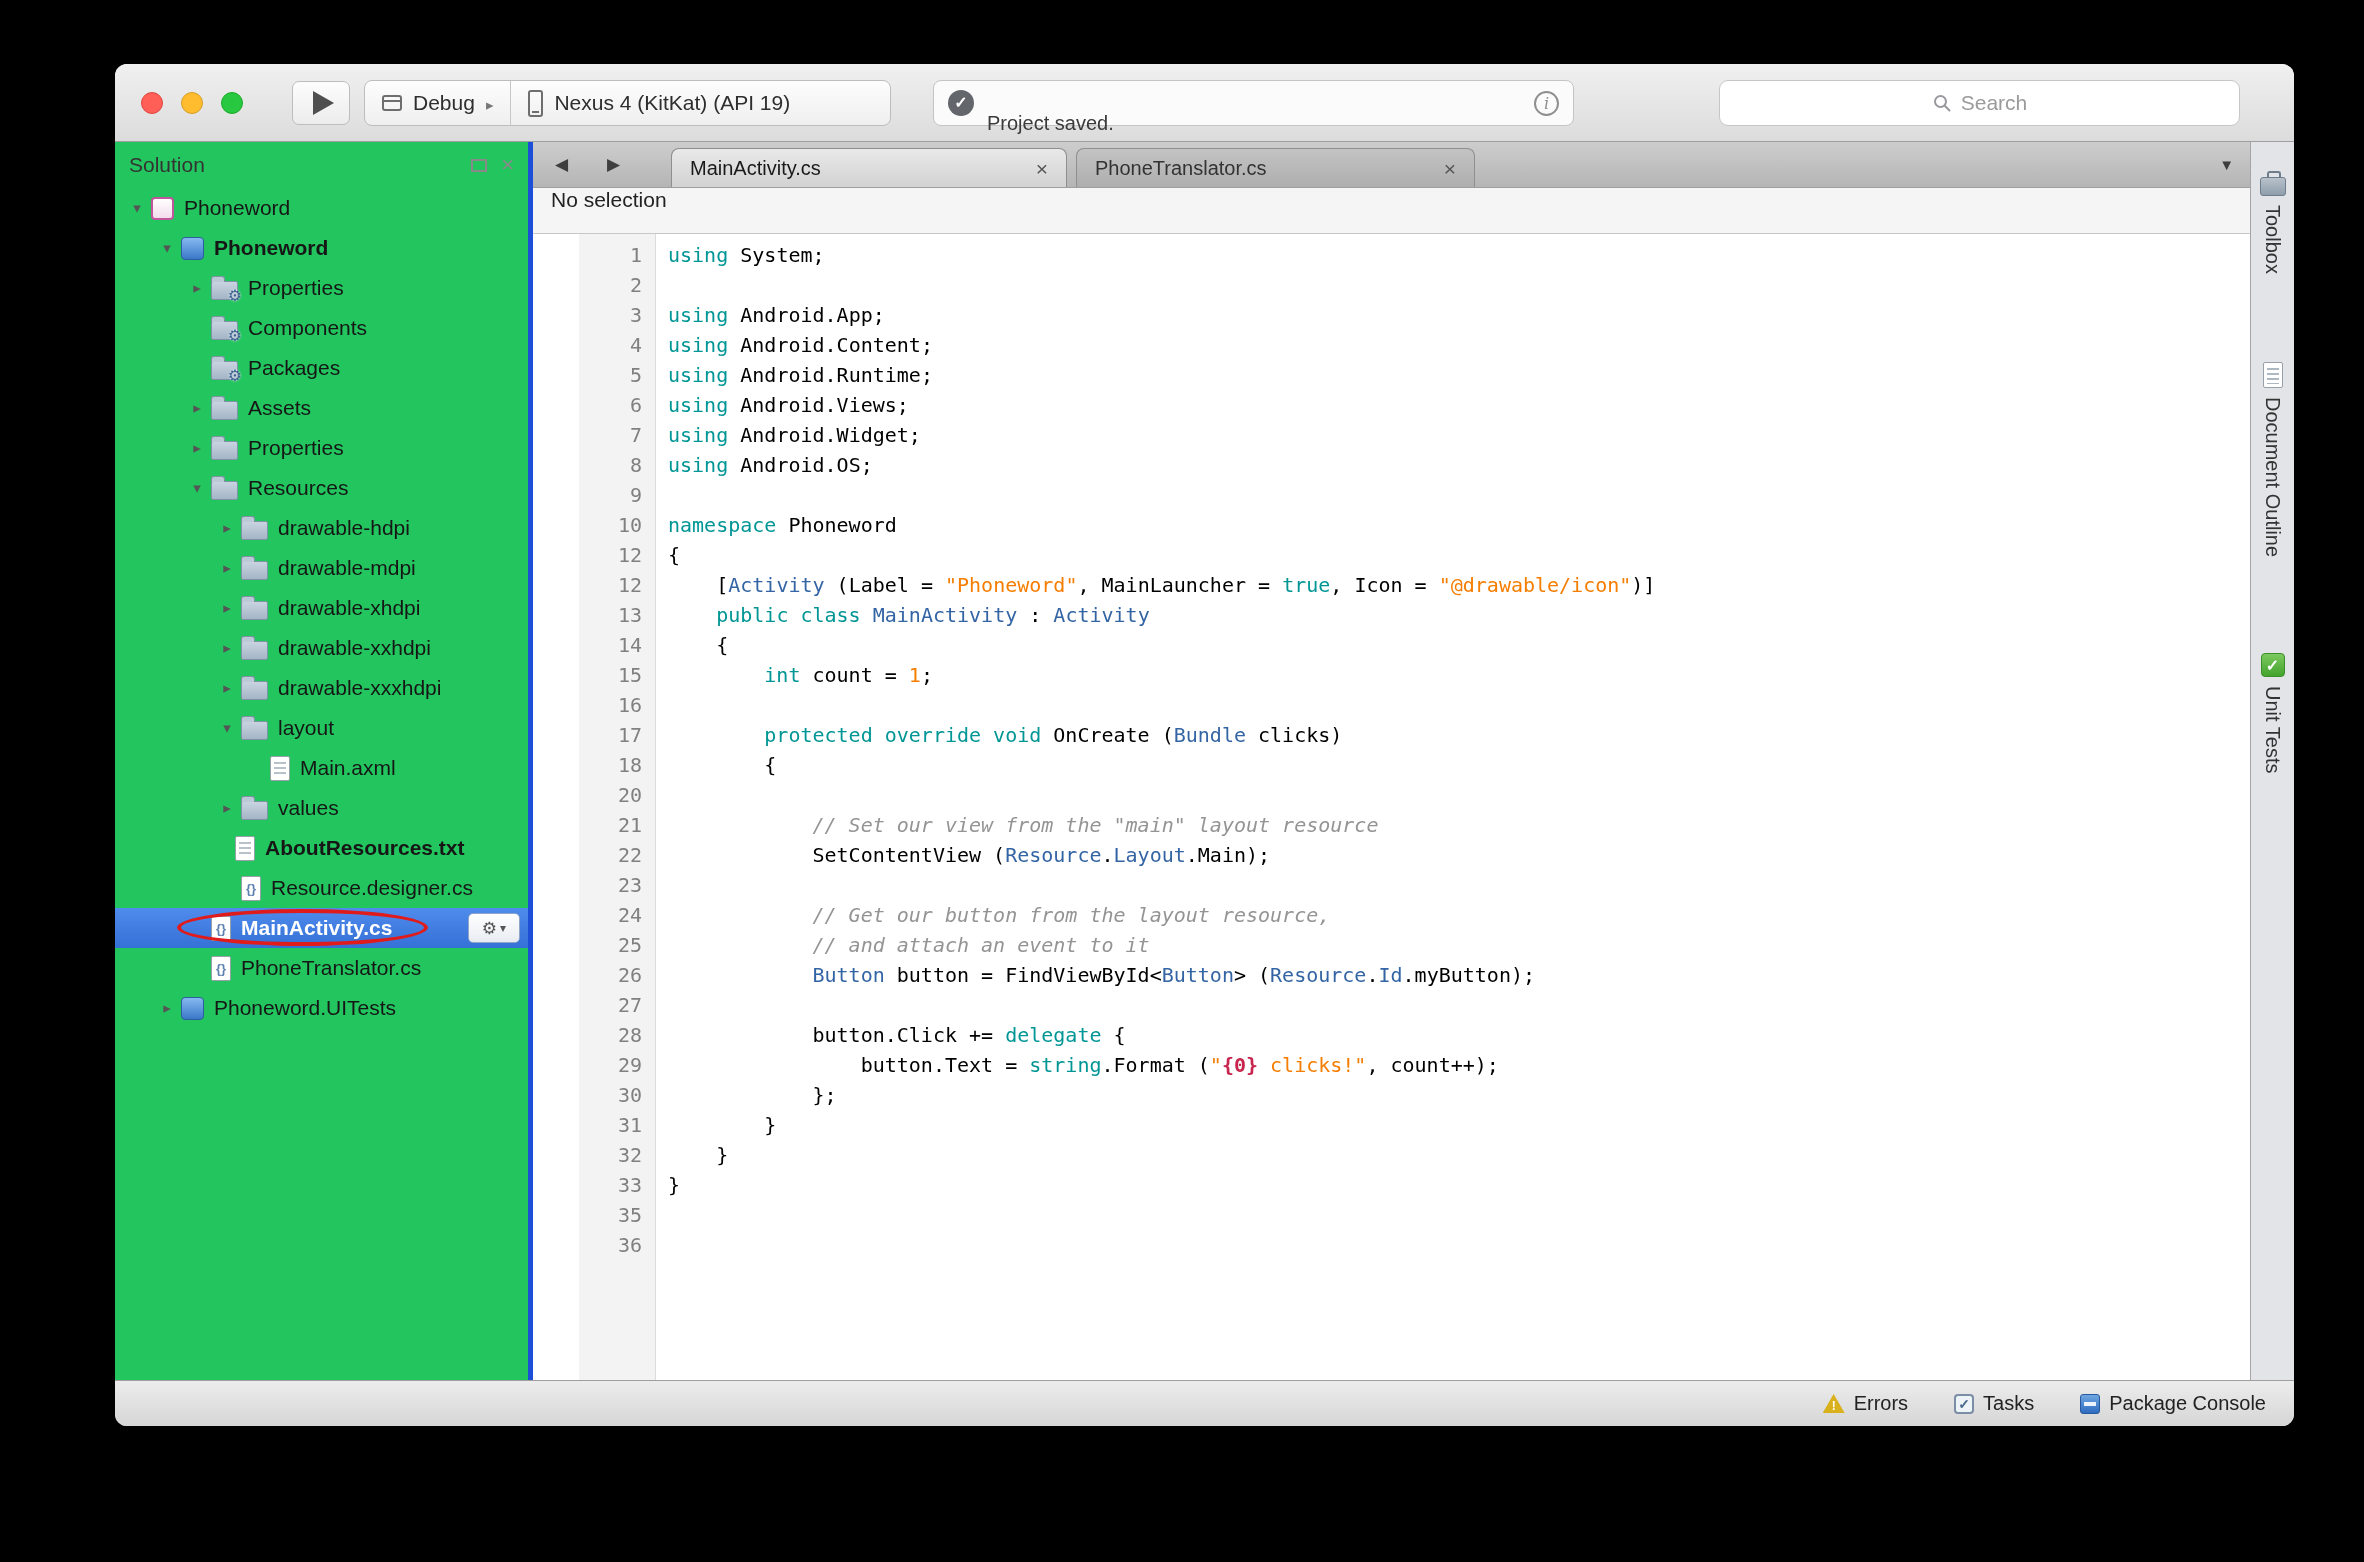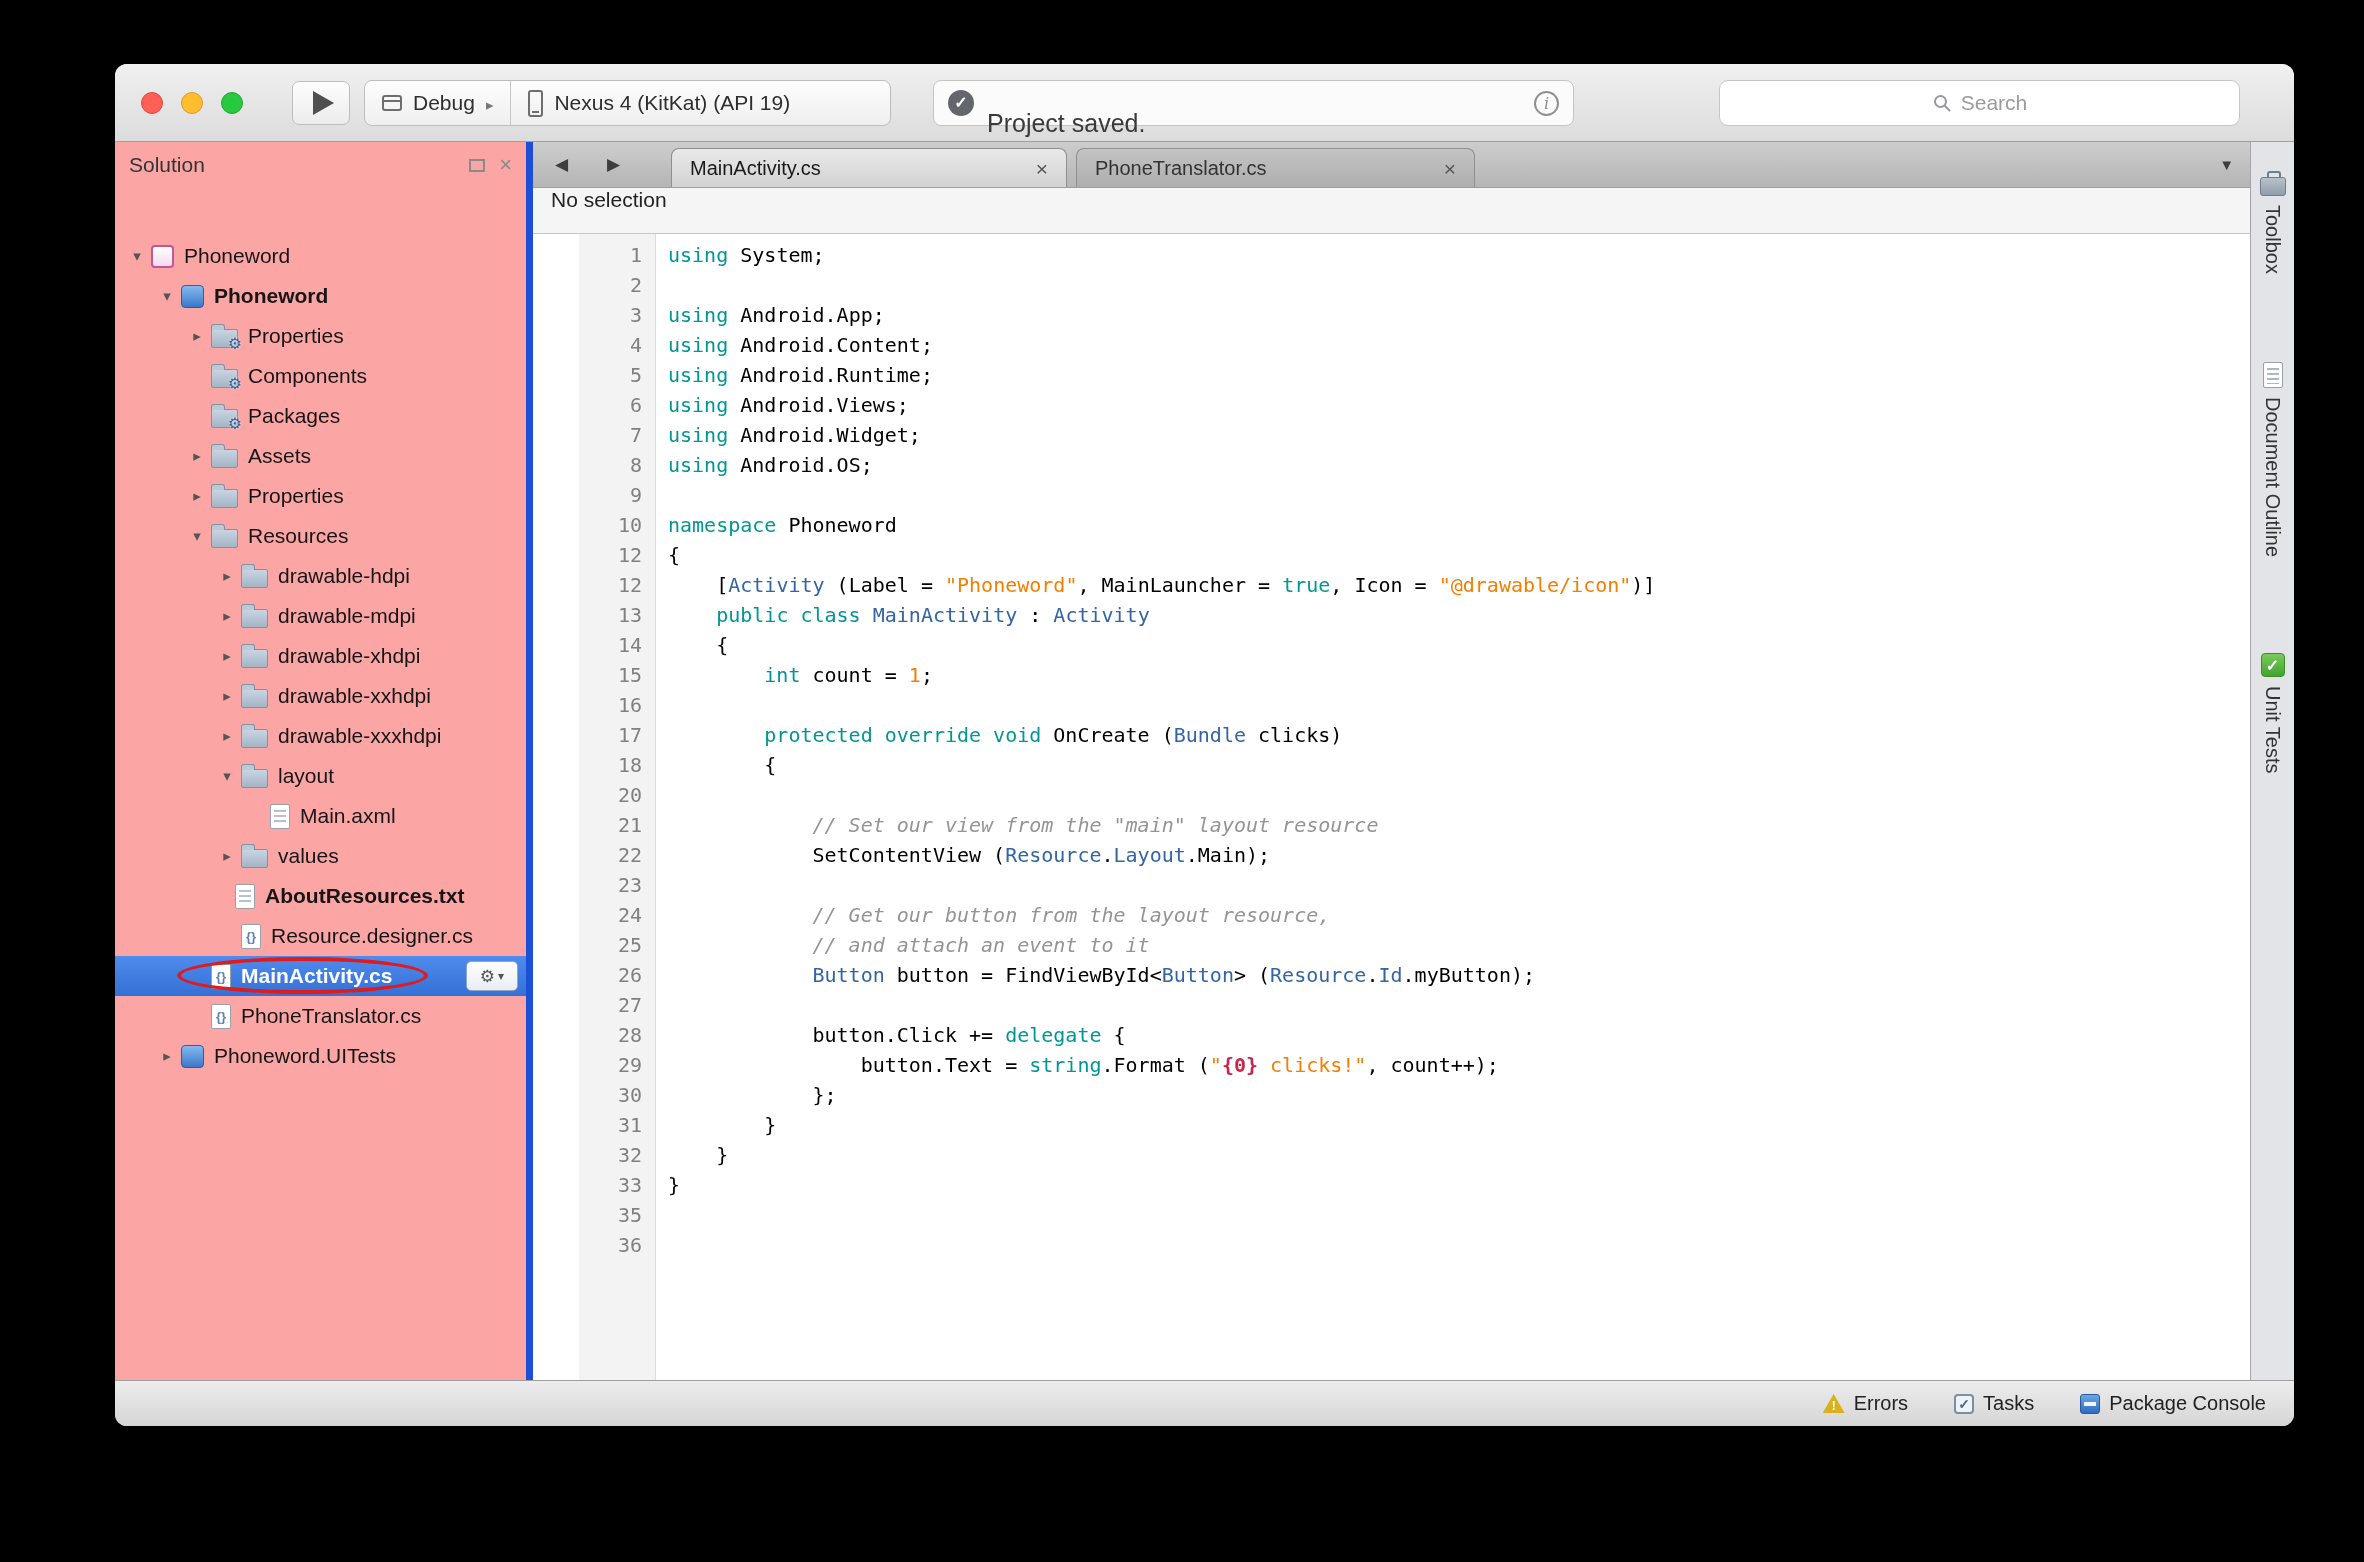--- a/index.html
+++ b/index.html
@@ -30,34 +30,34 @@
   .win-icon::after { content:""; position:absolute; left:0; right:0; top:3px; height:2px; background:#6e6e6e; }
   .mini-caret::after { content:"▸"; color:#777; font-size:15px; }
   .phone-icon { width:15px; height:27px; border:2px solid #6e6e6e; border-radius:3px; position:relative; }
   .phone-icon::after { content:""; position:absolute; left:2px; right:2px; bottom:2px; height:2px; background:#6e6e6e; }
 
   .status-pill { position:absolute; left:818px; top:16px; width:641px; height:46px; border-radius:8px;
     border:1px solid #c4c4c4; background:#fbfbfb; display:flex; align-items:center; padding:0 14px; }
   .check-circle { width:26px; height:26px; border-radius:50%; background:#63676c; color:#fff; font-size:16px;
     font-weight:bold; text-align:center; line-height:26px; }
   .check-circle::after { content:"✓"; }
-  .status-message { margin-left:13px; font-size:25px; color:#3a3a3a;margin-top:40px; }
+  .status-message { margin-left:13px; font-size:20px; color:#3a3a3a;margin-top:40px; }
   .info-circle { margin-left:auto; width:25px; height:25px; border-radius:50%; border:2px solid #8f8f8f;
     color:#8f8f8f; font-size:16px; text-align:center; line-height:21px; font-family:"DejaVu Serif", serif; font-style:italic; }
   .info-circle::after { content:"i"; }
 
   .search-field { position:absolute; left:1604px; top:16px; width:521px; height:46px; border-radius:9px;
     border:1px solid #c6c6c6; background:#fff; display:flex; align-items:center; justify-content:center; gap:9px; }
   .search-placeholder { font-size:21px; color:#9b9b9b; }
 
   
   .content { flex:1; display:flex; min-height:0; }
 
   
-  .sidebar { flex:0 0 418px; background:#fca5a5; border-right:7px solid #1d4ed8; display:flex; flex-direction:column;gap:48px; }
+  .sidebar { flex:0 0 418px; background:#22c55e; border-right:5px solid #1d4ed8; display:flex; flex-direction:column; }
   .sidebar-header { flex:0 0 46px; display:flex; align-items:center; padding:0 14px; }
   .pad-title { font-size:21px; color:#333; }
   .pad-header-icons { margin-left:auto; display:flex; align-items:center; gap:14px; }
   .pad-dock-icon { width:16px; height:13px; border:2px solid #8a8a8a; }
   .pad-close-icon { color:#8a8a8a; font-size:22px; line-height:1; }
   .pad-close-icon::after { content:"×"; }
 
   .tree { flex:1; font-size:21px; color:#161616; overflow:hidden; }
   .tree-row { height:40px; display:flex; align-items:center; position:relative; white-space:nowrap; }
   .tree-row.selected { background:linear-gradient(#4f8ced, var(--sel,#3570d6)); color:#fff; }

